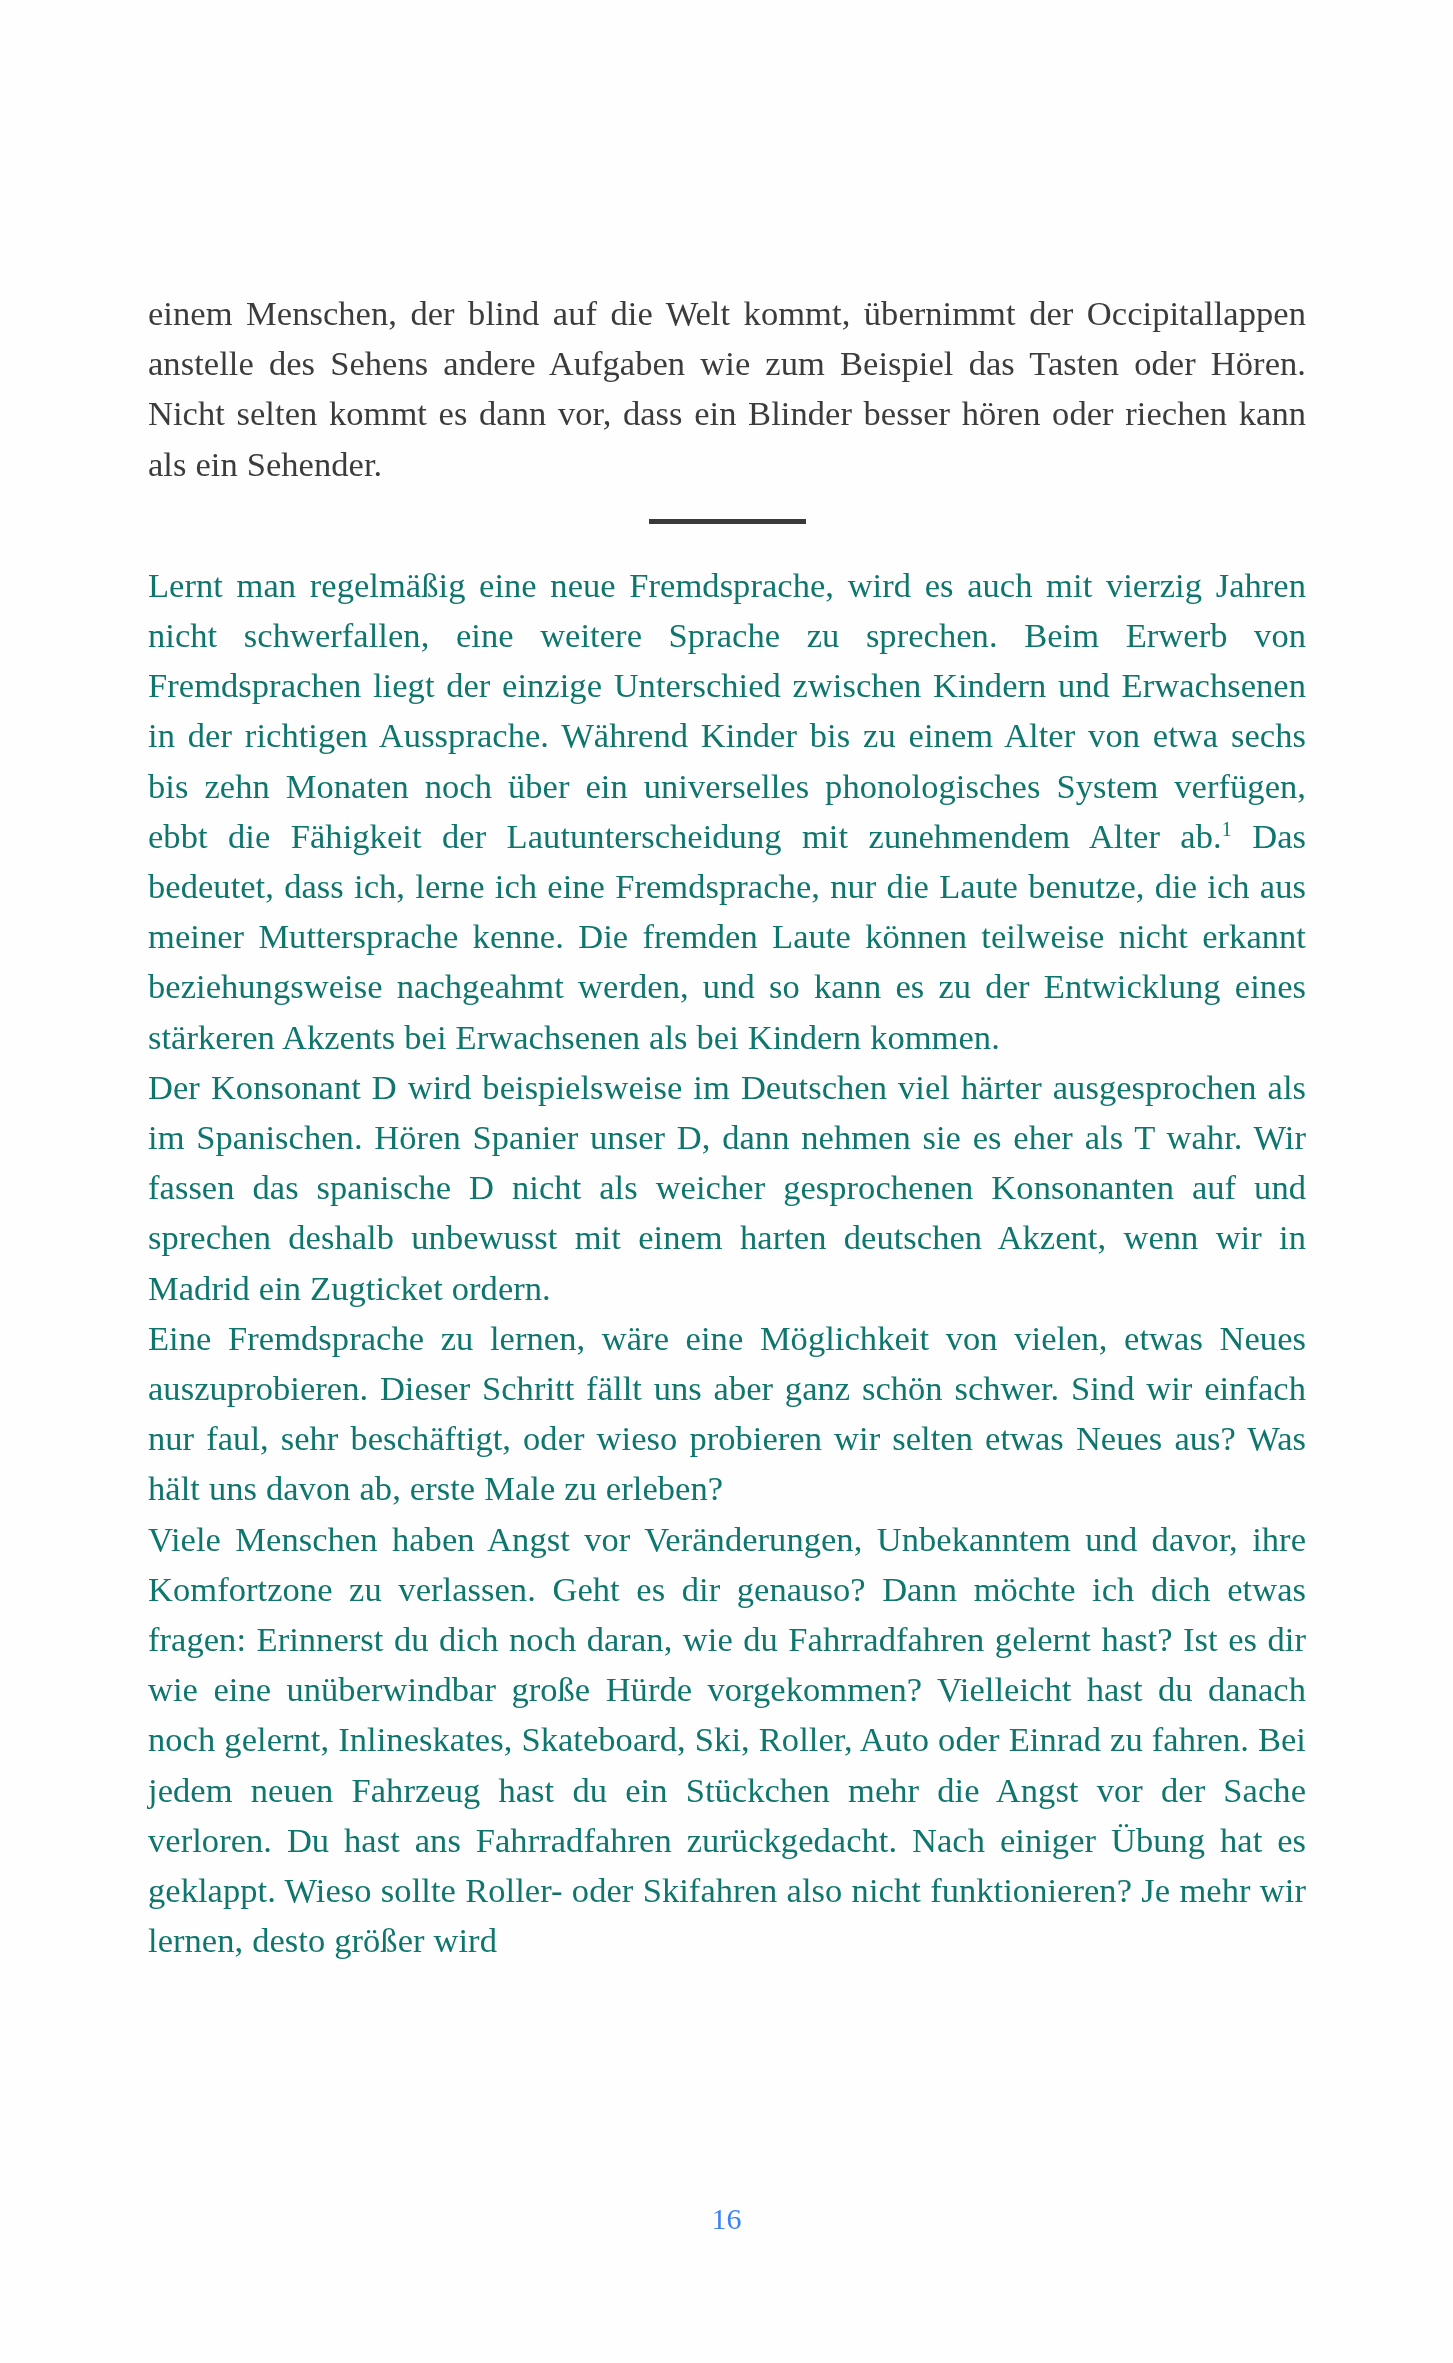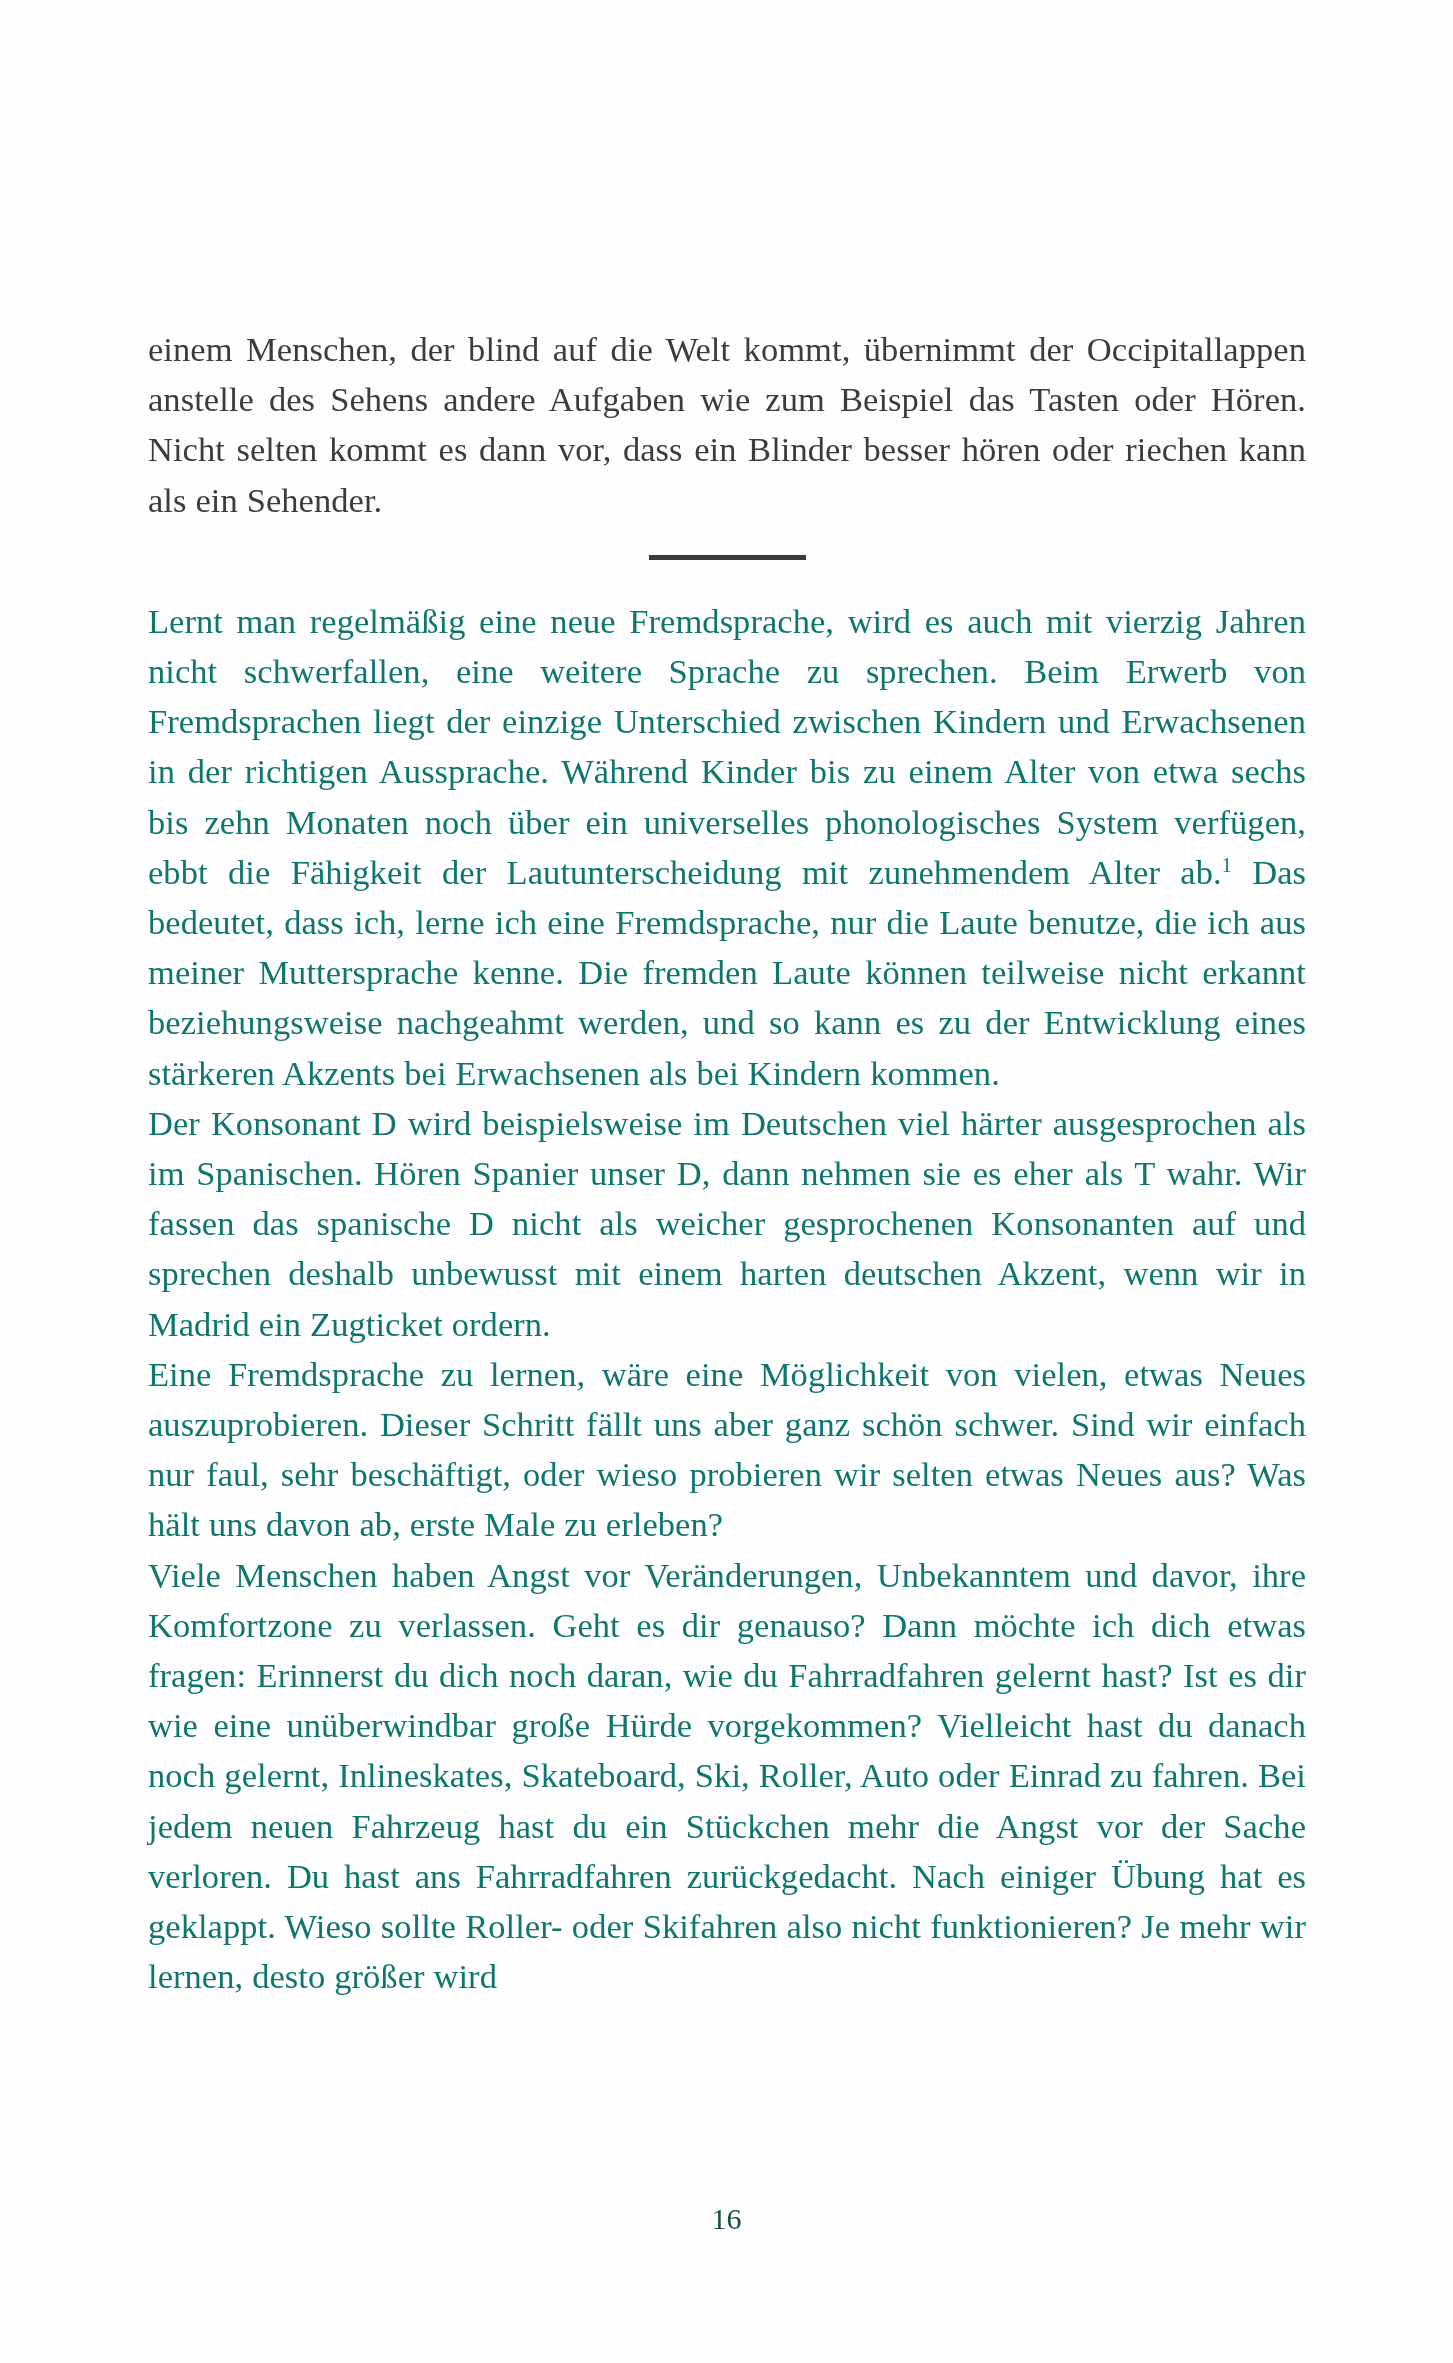--- a/index.html
+++ b/index.html
@@ -33,21 +33,20 @@
     line-height: 50.2px;
     text-align: justify;
     text-justify: inter-word;
     letter-spacing: 0.05px;
     word-spacing: 0.3px;
     hyphens: manual;
   }
   .para.opening {
     color: #3c3c3c;
     font-weight: 400;
-    margin-top: 36px;
   }
   .para.body-text {
     color: #0f766e;
     font-weight: 400;
   }
   .para.indented {
     text-indent: 0;
   }
   .divider-wrap {
     width: 100%;
@@ -66,21 +65,21 @@
     vertical-align: super;
     line-height: 0;
   }
   .page-number {
     position: absolute;
     left: 0;
     right: 0;
     top: 2202px;
     text-align: center;
     font-size: 30px;
-    color: #14532d;
+    color: #3b82f6;
     font-family: "Liberation Serif", "DejaVu Serif", serif;
   }
 </style>
 </head>
 <body>
 
 <div class="page">
 
   <div class="content-column">
 

